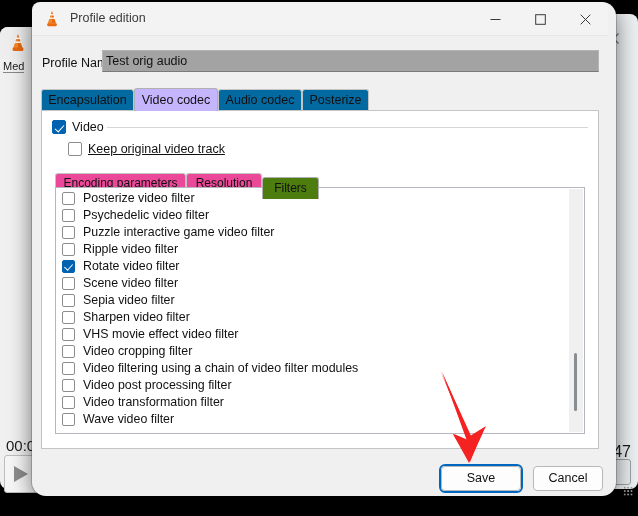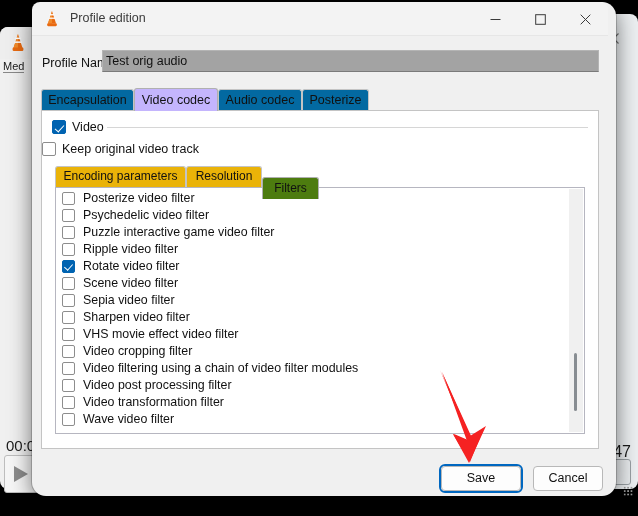--- a/index.html
+++ b/index.html
@@ -169,22 +169,22 @@
   .video-rule {
     position: absolute; left: 65px; top: 16px; right: 10px; height: 1px;
     background: #d6d6d6;
   }
 
   
   .tabbar-inner {
     position: absolute; left: 13px; top: 54px; width: 530px; height: 22px;
   }
   .itab {
-    position: absolute; top: 1px; height: 21px;
-    background: #eab308; border: 1px solid #c4c4c4; border-bottom: none;
+    position: absolute; top: 8px; height: 21px;
+    background: #ec4899; border: 1px solid #c4c4c4; border-bottom: none;
     font-size: 12px; color: #111; text-align: center; line-height: 19px;
     border-radius: 3px 3px 0 0;
   }
   .itab.sel {
     top: 12px; height: 22px; line-height: 21px;
     background: #4d7c0f; border-color: #b0b0b0; z-index: 3;
   }
 
   
   .listbox {
@@ -296,21 +296,21 @@
         <div class="tab" style="left: 177px; width: 84px;">Audio codec</div>
         <div class="tab" style="left: 261px; width: 67px;">Posterize</div>
       </div>
     <div class="panel-outer">
 
       <div class="cbrow" style="left:10px; top:9px;">
         <span class="chk on"></span><span>Video</span>
       </div>
       <div class="video-rule"></div>
 
-      <div class="cbrow" style="left:0; top:31px;">
+      <div class="cbrow" style="left:26px; top:31px;text-decoration:underline;">
         <span class="chk"></span><span>Keep original video track</span>
       </div>
 
       <div class="tabbar-inner" id="inner-tabs">
           <div class="itab" style="left: 0px; width: 131px;">Encoding parameters</div>
           <div class="itab" style="left: 131px; width: 76px;">Resolution</div>
           <div class="itab sel" style="left: 207px; width: 57px;">Filters</div>
         </div>
 
       <div class="listbox">

